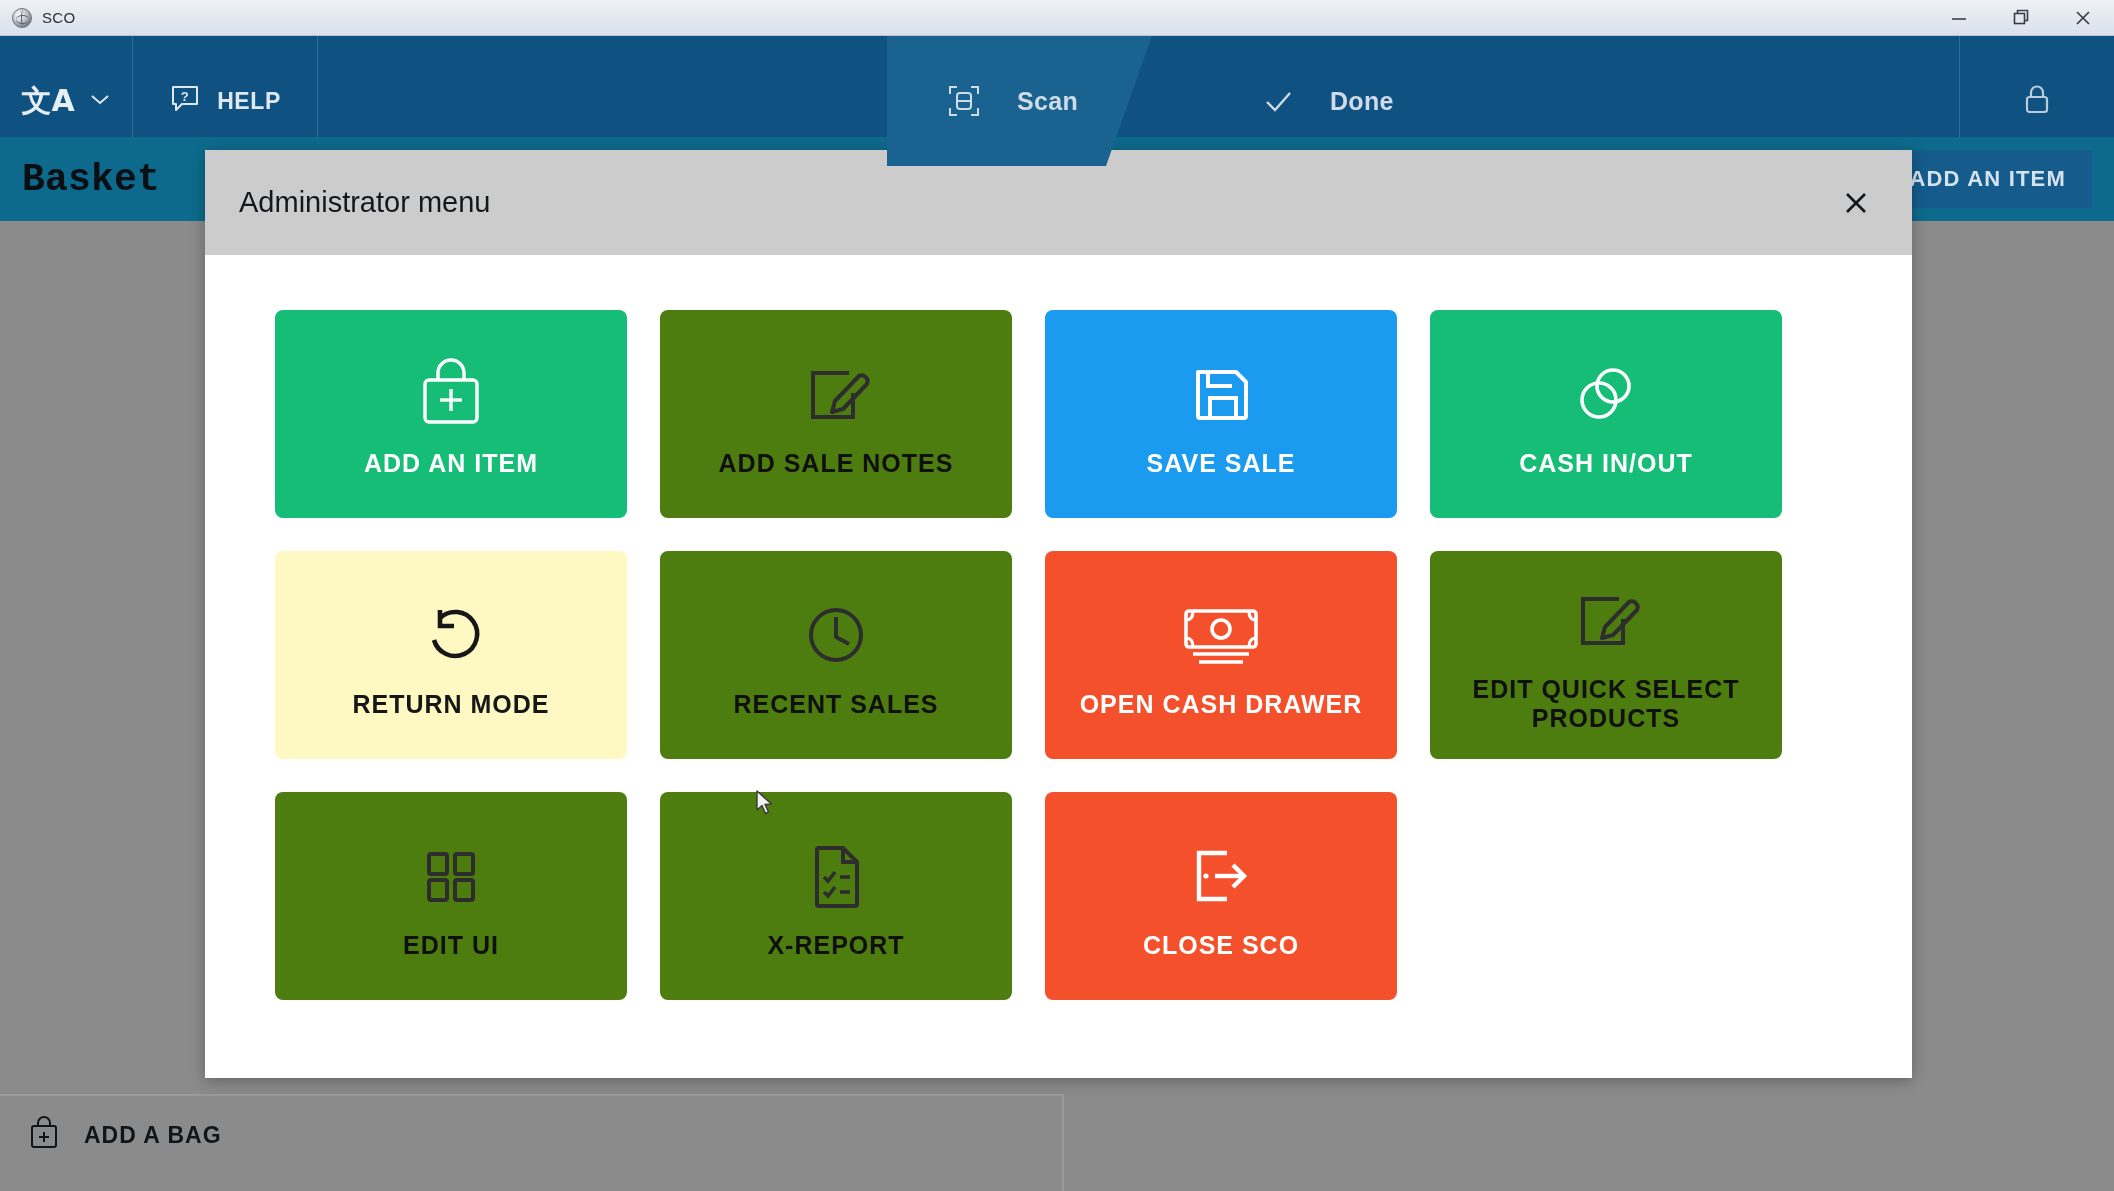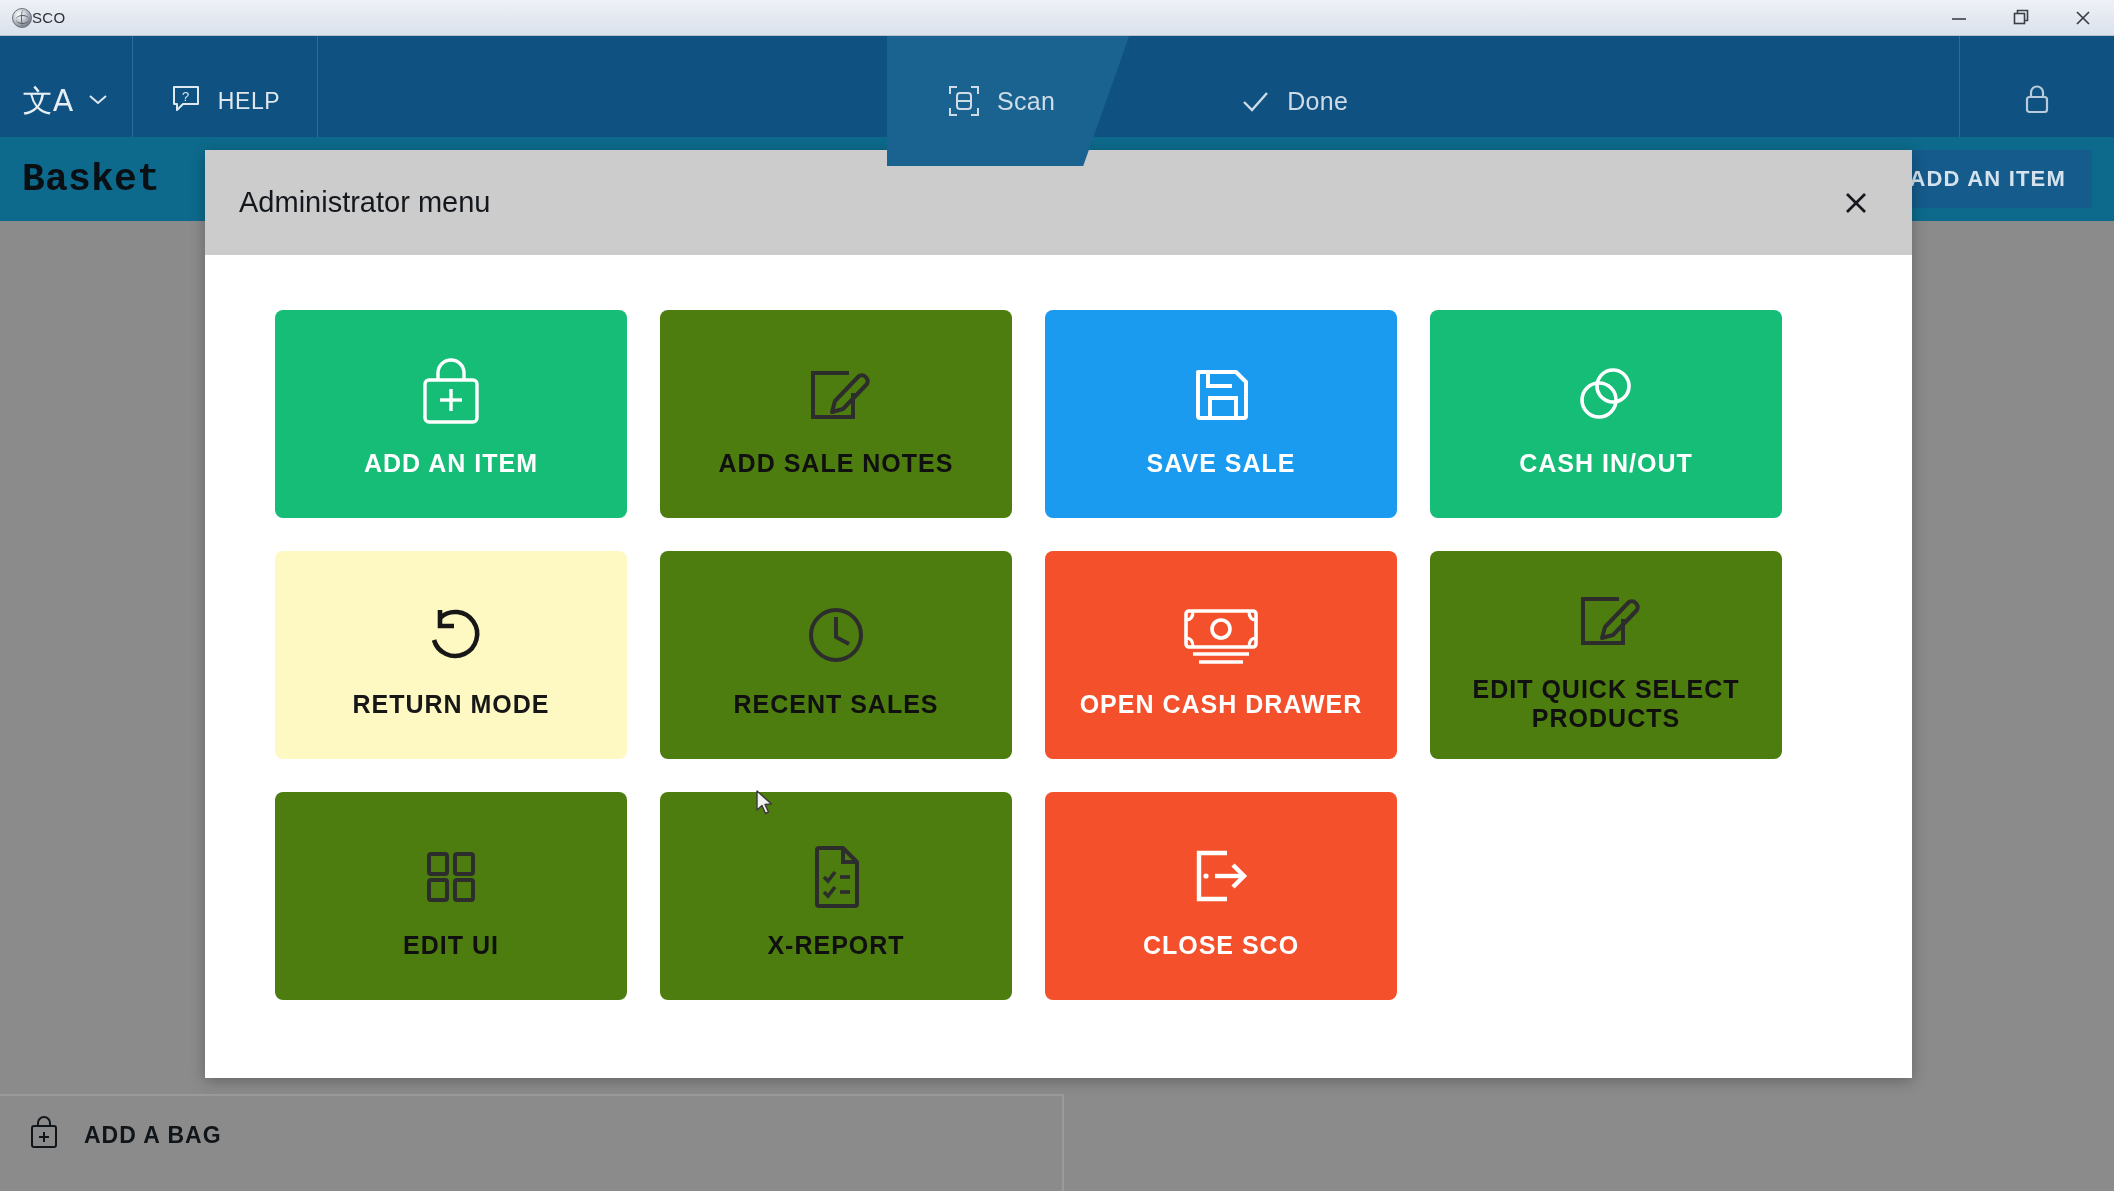--- a/index.html
+++ b/index.html
@@ -24,21 +24,21 @@
   .titlebar {
     position: absolute;
     top: 0; left: 0;
     width: 2114px;
     height: 36px;
     background: linear-gradient(to bottom, #eef1f6 0%, #e3e8f0 55%, #dbe2ec 100%);
     border-bottom: 1px solid #b9c2cf;
     display: flex;
     align-items: center;
   }
-  .titlebar-left { display: flex; align-items: center; padding-left: 12px; gap: 0; }
+  .titlebar-left { display: flex; align-items: center; padding-left: 12px; gap: 10px; }
   .app-globe {
     width: 20px; height: 20px;
     border-radius: 50%;
     background: radial-gradient(circle at 35% 32%, #ffffff 0%, #c9ced6 38%, #7b818b 75%, #4b5058 100%);
     border: 1px solid #6d737c;
     position: relative;
     flex: none;
   }
   .app-globe::before {
     content: "";
@@ -79,20 +79,21 @@
   
   .topnav {
     position: absolute;
     top: 36px; left: 0;
     width: 2114px;
     height: 130px;
     background: #0f5181;
     display: flex;
     align-items: stretch;
     color: #dfe8ef;
+    font-weight: bold;
   }
   .nav-lang {
     width: 133px;
     display: flex;
     align-items: center;
     justify-content: center;
     gap: 14px;
     border-right: 1px solid #2b6d9b;
   }
   .lang-glyph {
@@ -120,21 +121,21 @@
   .step {
     display: flex;
     align-items: center;
     gap: 16px;
     font-size: 25px;
     letter-spacing: .3px;
     color: #cfdce7;
     padding: 0 22px;
     position: relative;
   }
-  .step .lbl { position: relative; z-index: 2; }
+  .step .lbl { position: relative; z-index: 2; margin-left: 20px; }
   .step .ico { position: relative; z-index: 2; display: flex; }
   .step-scan {
     margin-left: 607px;
   }
   .step-scan::before {
     content: "";
     position: absolute;
     top: 0; bottom: 0;
     left: -38px; right: -52px;
     background: #1a6390;

